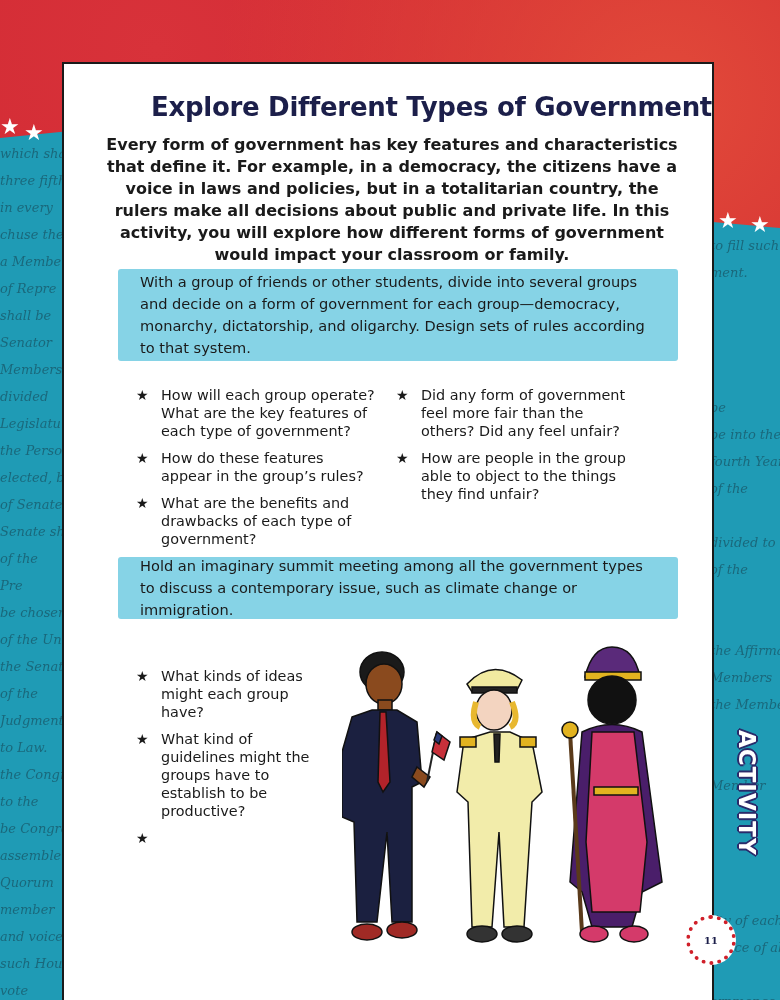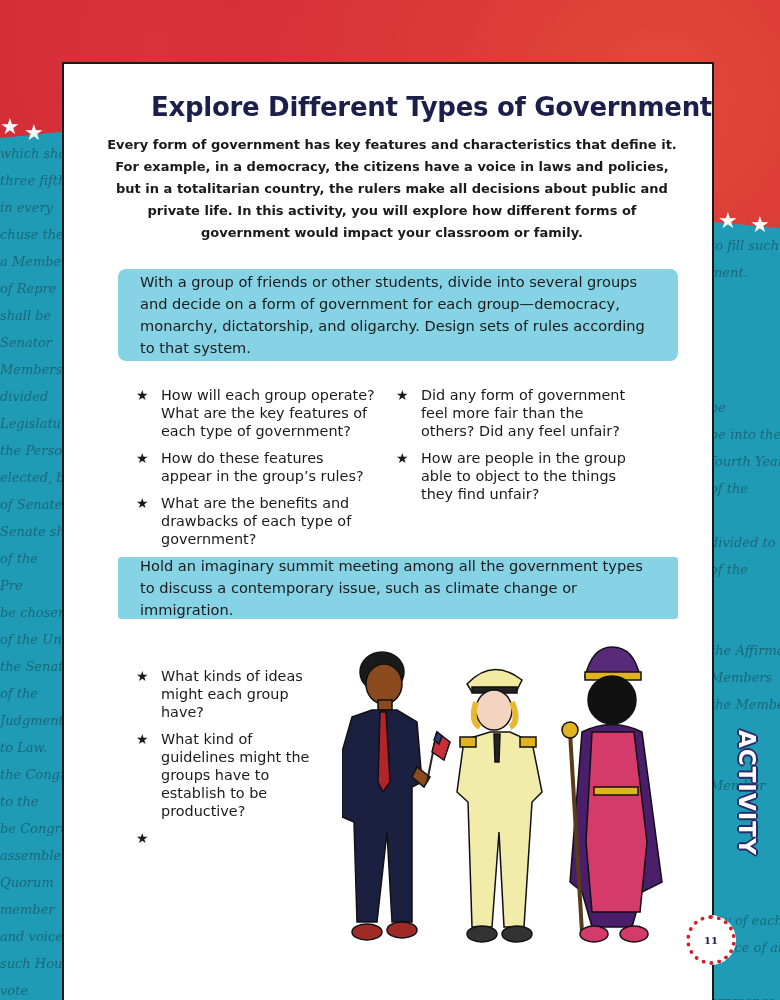--- a/index.html
+++ b/index.html
@@ -11,23 +11,23 @@
   .teal-left { position:absolute; left:0; top:130px; width:80px; height:870px; background:#1f9bb5;
       clip-path: polygon(0 8px, 100% 0, 100% 100%, 0 100%); }
   .teal-right { position:absolute; right:0; top:220px; width:90px; height:780px; background:#1f9bb5;
       clip-path: polygon(0 0, 100% 8px, 100% 100%, 0 100%); }
   .script { position:absolute; color:rgba(20,40,50,0.45); font-family:"DejaVu Serif", serif; font-style:italic; font-size:13px; line-height:27px; white-space:nowrap; overflow:hidden; }
   .script.left { left:0; top:140px; width:62px; height:860px; }
   .script.right { right:0; top:232px; width:70px; height:768px; }
   .star { position:absolute; color:#fff; font-size:22px; line-height:1; }
   .panel { position:absolute; left:62px; top:62px; width:648px; height:938px; background:#fff; border-left:2px solid #1a1a1a; border-right:2px solid #1a1a1a; border-top:2px solid #1a1a1a; }
   .title { position:absolute; left:0; right:0; top:28px; text-align:right; color:#1c1f4a; font-family:"DejaVu Sans", sans-serif; font-weight:bold; font-size:26px; letter-spacing:-0.3px; }
-  .intro { position:absolute; left:40px; right:32px; top:70px; text-align:center; color:#1a1a1a; font-weight:bold; font-size:13px; line-height:22px; }
+  .intro { position:absolute; left:40px; right:32px; top:70px; text-align:center; color:#1a1a1a; font-weight:bold; font-size:16px; line-height:22px; }
   .box { position:absolute; left:54px; width:560px; background:#86d3e6; border-radius:3px; color:#1a1a1a; font-size:14.6px; line-height:22px; padding:0 22px; box-sizing:border-box; display:flex; align-items:center; }
-  .box1 { top:205px; height:92px;border-radius:8px; }
+  .box1 { top:205px; height:92px; }
   .box2 { top:493px; height:62px; }
   ul.q { list-style:none; margin:0; padding:0; position:absolute; color:#1a1a1a; font-size:14.4px; line-height:18px; }
   ul.q li { position:relative; padding-left:25px; margin-bottom:9px; }
   ul.q li .bullet { position:absolute; left:0; top:0; font-size:14px; color:#1a1a1a; }
   .col1 { left:72px; top:322px; width:240px; }
   .col2 { left:332px; top:322px; width:245px; }
   .col3 { left:72px; top:603px; width:175px; }
   .illus { position:absolute; left:278px; top:578px; width:330px; height:350px; }
   .activity { position:absolute; right:20px; top:730px; transform-origin:center; writing-mode:vertical-rl; color:#fff; font-weight:bold; font-size:23px; letter-spacing:1px;
       text-shadow: -2px 0 #2a2a6a, 2px 0 #2a2a6a, 0 -2px #2a2a6a, 0 2px #2a2a6a, -1px -1px #2a2a6a, 1px 1px #2a2a6a, -1px 1px #2a2a6a, 1px -1px #2a2a6a; }

